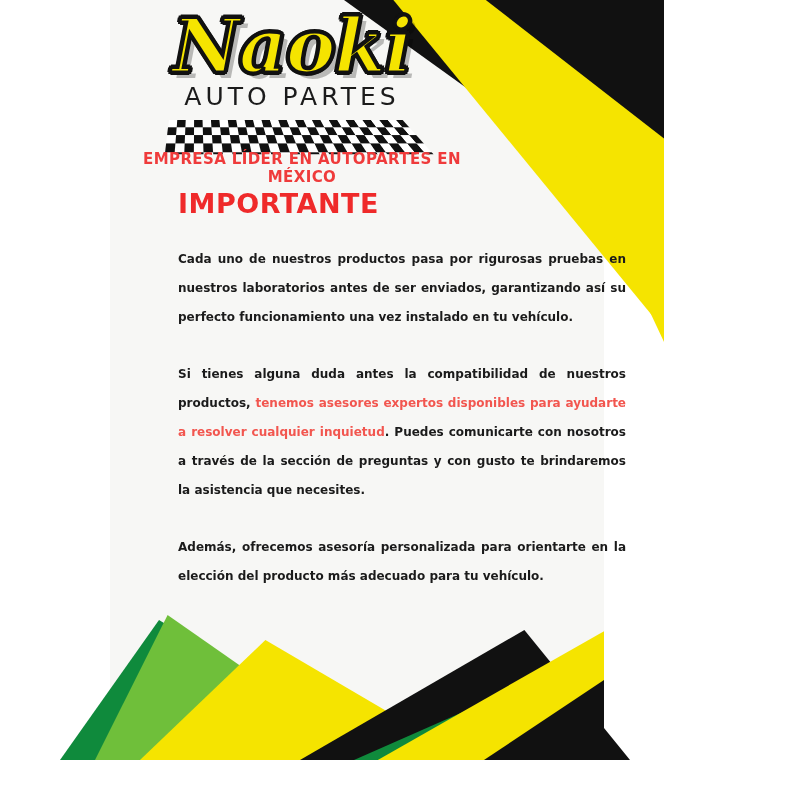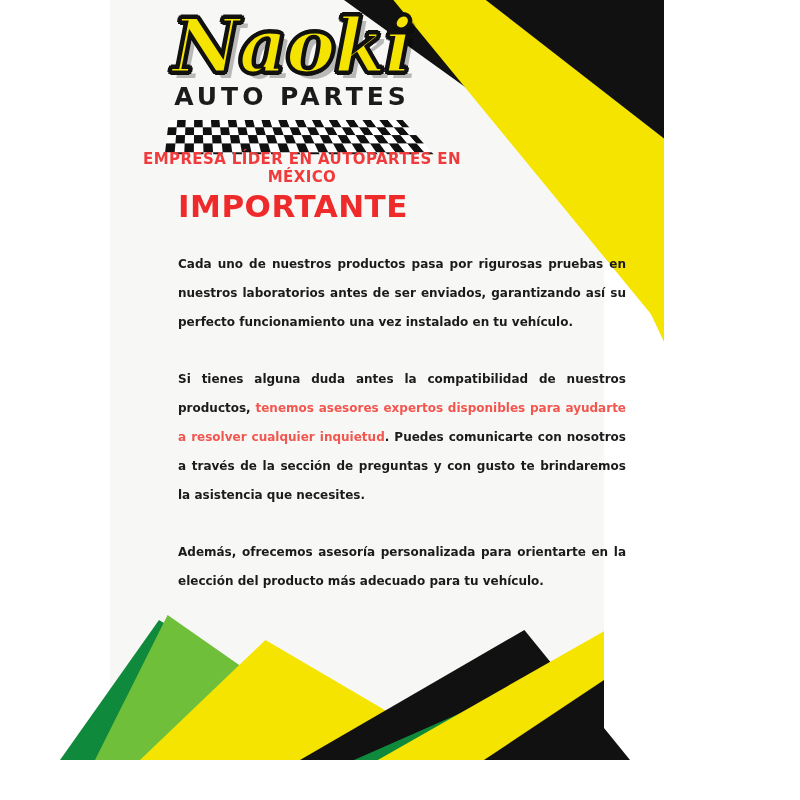--- a/index.html
+++ b/index.html
@@ -61,21 +61,21 @@
     -webkit-text-stroke: 3px #111111;
     text-shadow:
        3px 0 0 #111, -3px 0 0 #111, 0 3px 0 #111, 0 -3px 0 #111,
        2px 2px 0 #111, -2px 2px 0 #111, 2px -2px 0 #111, -2px -2px 0 #111,
        6px 6px 0 rgba(0,0,0,.25);
     margin: 0;
     padding: 0;
   }
   .logo-sub {
     font-family: "DejaVu Sans", sans-serif;
-    font-weight: bold;
+    font-weight: normal;
     font-size: 25px;
     letter-spacing: 4px;
     color: #1b1b1b;
     margin-top: -4px;
   }
   .checker {
     margin: 6px auto 0 auto;
     width: 250px;
     height: 38px;
     background-image:
@@ -167,21 +167,21 @@
   
   .content {
     position: absolute;
     left: 178px;
     top: 188px;
     width: 448px;
   }
   .headline {
     font-family: "DejaVu Sans", sans-serif;
     font-weight: bold;
-    font-size: 31px;
+    font-size: 27px;
     letter-spacing: .5px;
     color: #ef2a2a;
     margin: 0 0 26px 0;
   }
   .para {
     font-family: "DejaVu Sans", sans-serif;
     font-weight: bold;
     font-size: 12px;
     line-height: 29px;
     color: #1b1b1b;

